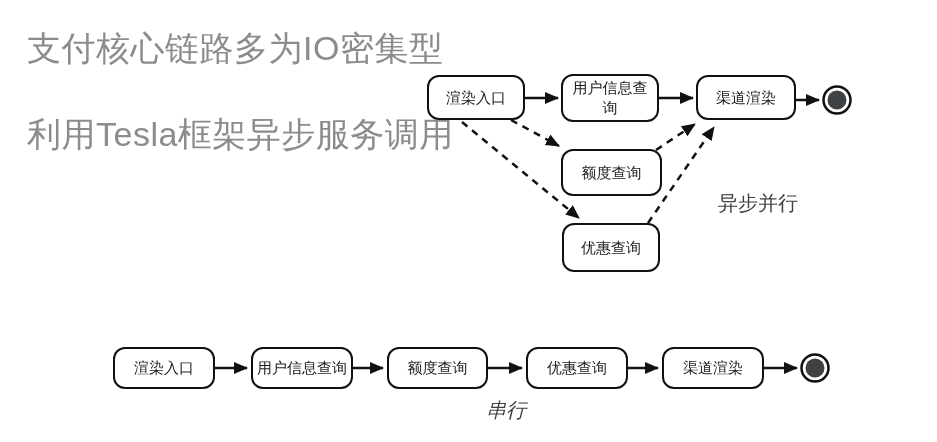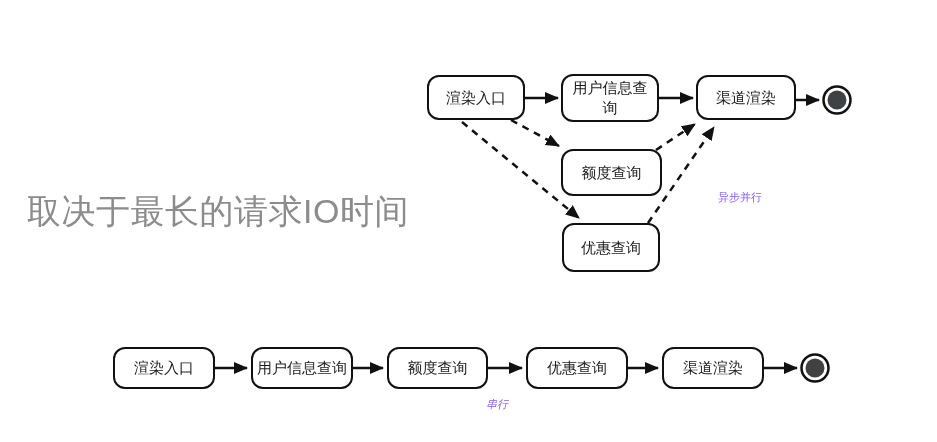--- a/index.html
+++ b/index.html
@@ -56,23 +56,23 @@
   
   #b-entry    { left: 113px; top: 347px; width: 102px; height: 42px; }
   #b-user     { left: 251px; top: 347px; width: 102px; height: 42px; }
   #b-quota    { left: 387px; top: 347px; width: 101px; height: 42px; }
   #b-discount { left: 526px; top: 347px; width: 102px; height: 42px; }
   #b-channel  { left: 662px; top: 347px; width: 102px; height: 42px; }
 
   
   .caption {
     position: absolute;
-    font-size: 11px;
+    font-size: 20px;
     font-weight: 500;
-    color: #8b5cf6;
+    color: #404040;
     white-space: nowrap;
   }
   #cap-async  { left: 718px; top: 190px; }
   #cap-serial { left: 486px; top: 397px; font-style: italic; }
 
   
   svg.overlay {
     position: absolute;
     left: 0; top: 0;
     width: 937px; height: 442px;
@@ -80,21 +80,22 @@
     pointer-events: none;
   }
   .edge { stroke: #111111; stroke-width: 2.5; fill: none; }
   .edge.dashed { stroke-dasharray: 7 6; }
 </style>
 </head>
 <body>
 
 <div class="canvas">
 
-  <div class="note-line" id="note3">取决于最长的请求IO时间</div>
+  <div class="note-line" id="note1">支付核心链路多为IO密集型</div>
+  <div class="note-line" id="note2">利用Tesla框架异步服务调用</div>
 
   <div class="node" id="t-entry">
     <span class="lbl">渲染入口</span>
   </div>
   <div class="node" id="t-user">
     <span class="lbl">用户信息查询</span>
   </div>
   <div class="node" id="t-quota">
     <span class="lbl">额度查询</span>
   </div>

